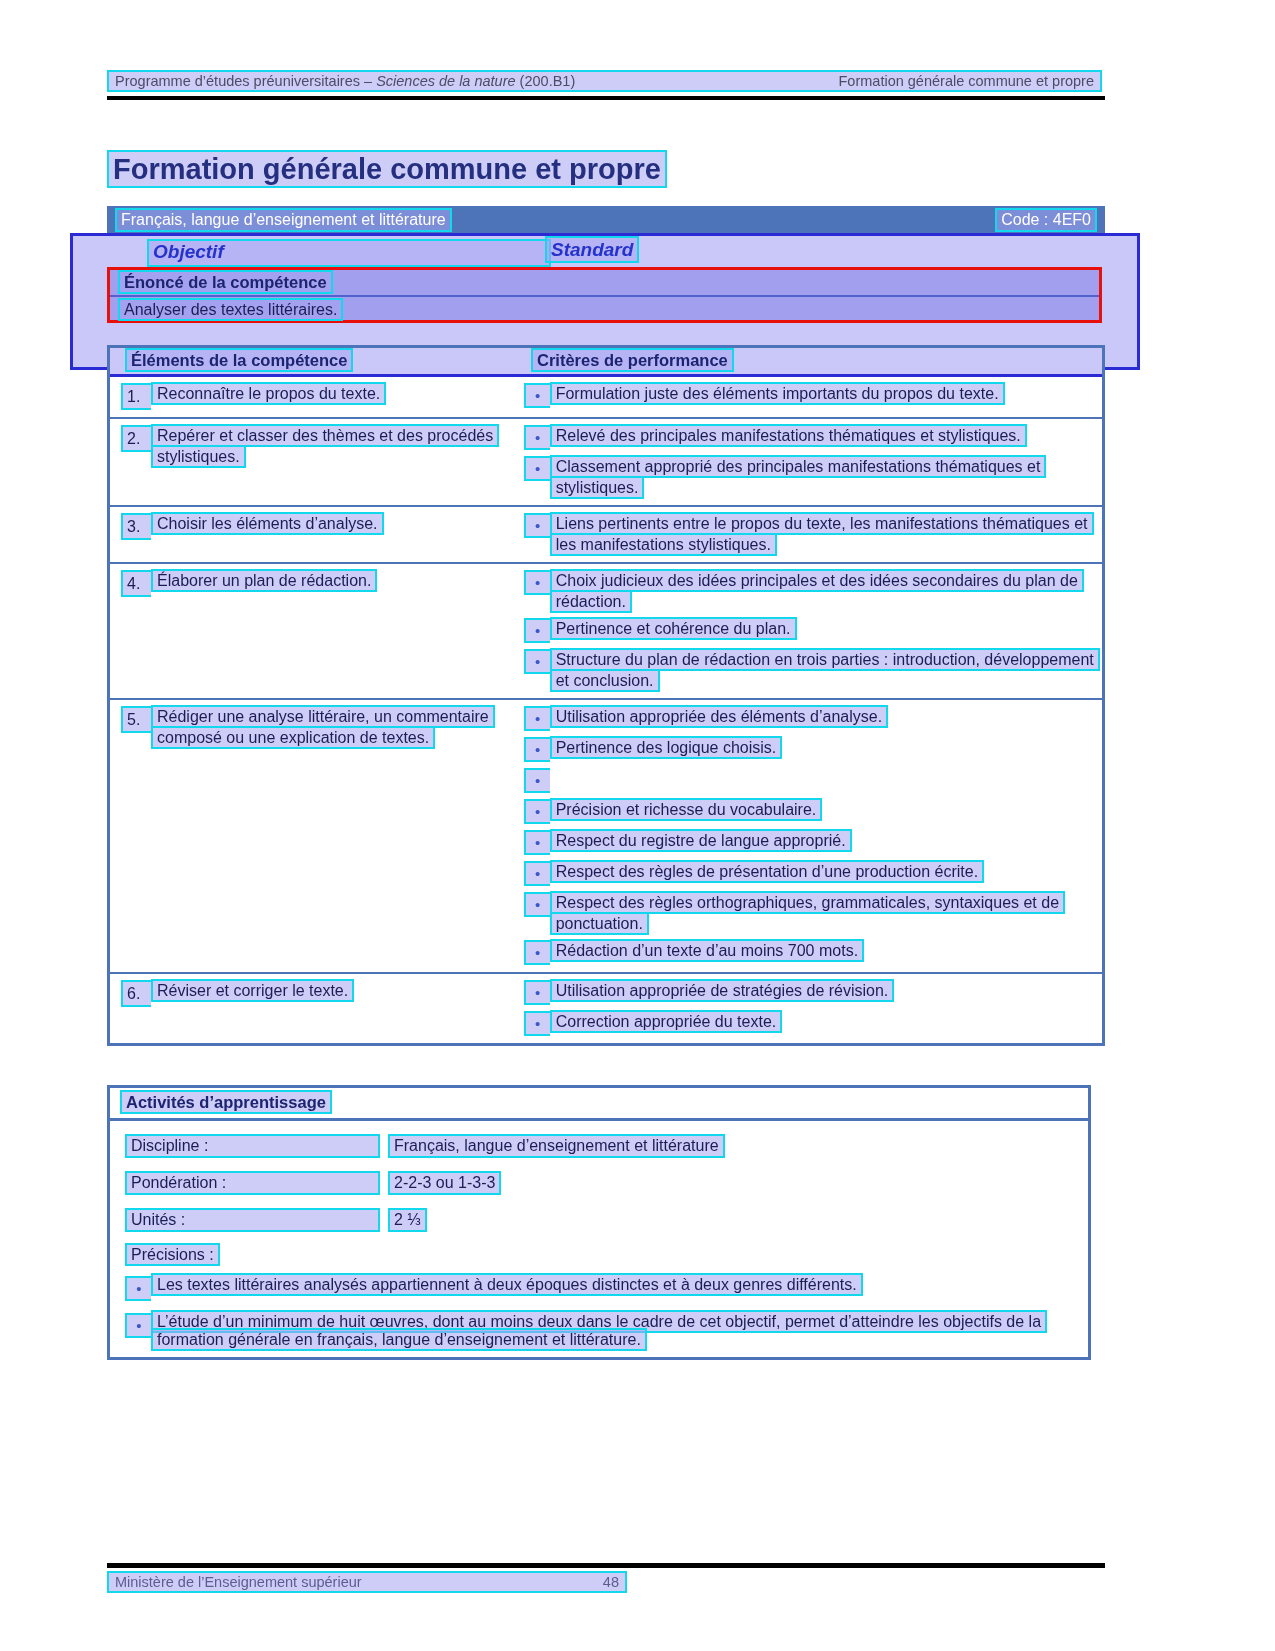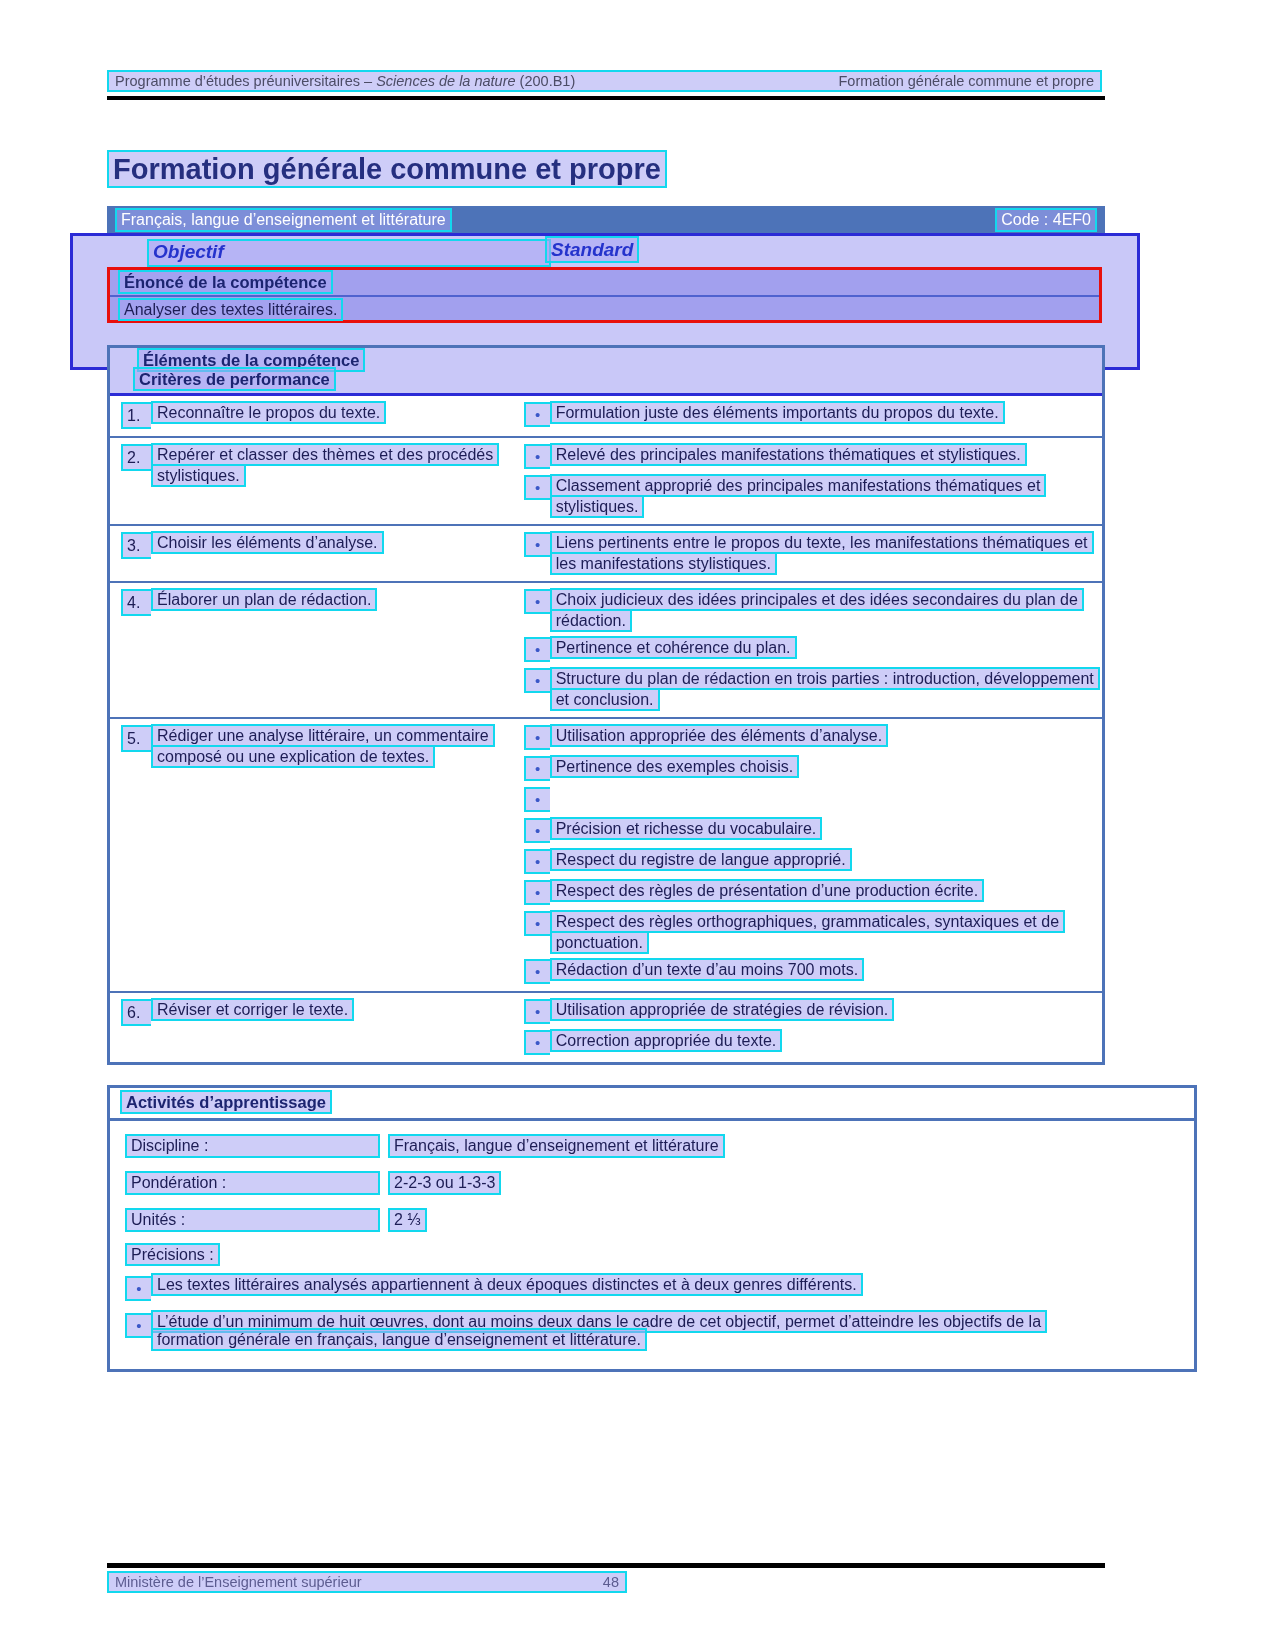--- a/index.html
+++ b/index.html
@@ -49,42 +49,42 @@
   #redbox{position:absolute;left:107px;top:267px;width:995px;height:56px;z-index:2;
        background:var(--redbox-fill);border:3px solid var(--red);}
   #redbox .rb-head{padding:3px 8px;border-bottom:2px solid #4f62cf;
        font-weight:bold;color:var(--navy);font-size:16.5px;}
   #redbox .rb-body{padding:4px 8px;font-size:16px;}
 
   
   #tbl{position:absolute;left:107px;top:345px;width:998px;z-index:2;
        border:3px solid var(--steel);background:transparent;font-size:16px;}
   #tbl .thead{display:flex;background:var(--overlay-fill);
-       border-bottom:3px solid var(--overlay-border);padding:3px 0 4px 16px;flex-direction:column;}
+       border-bottom:3px solid var(--overlay-border);padding:3px 0 4px 4px;}
   #tbl .th1{width:41.5%;padding-left:11px;font-weight:bold;color:var(--navy);font-size:16.5px;}
   #tbl .th2{flex:1;padding-left:7px;font-weight:bold;color:var(--navy);font-size:16.5px;}
   .trow{display:flex;border-bottom:2.5px solid var(--steel);
        padding:6px 0 7px 0;background:#fff;}
   .trow:last-child{border-bottom:none;}
   .cell-left{width:41.5%;display:flex;align-items:flex-start;padding-left:11px;}
   .rnum{flex:0 0 30px;background:var(--lav);border:2px solid var(--cyan);
        border-right:none;padding:1px 0 1px 4px;line-height:21px;}
   .eltw{max-width:350px;}
   .cell-right{flex:1;padding-right:6px;}
   .crit{display:flex;align-items:flex-start;margin-bottom:6px;padding-left:2px;}
   .crit:last-child{margin-bottom:0;}
   .bullet{flex:0 0 26px;background:var(--lav);border:2px solid var(--cyan);
        border-right:none;color:#3a57c8;text-align:center;line-height:21px;font-size:15px;}
   .critw{max-width:545px;}
   .crit .hl, .cell-left .hl{line-height:21px;}
   .cell-left .hl{display:inline;}
 
   
-  #act{position:absolute;left:107px;top:1085px;width:1090px;z-index:2;
-       border:3px solid var(--steel);background:#fff;font-size:16px;padding-bottom:20px;}
+  #act{position:absolute;left:107px;top:1085px;width:984px;z-index:2;
+       border:3px solid var(--steel);background:#fff;font-size:16px;padding-bottom:8px;}
   #act .act-head{padding:5px 10px 6px 10px;border-bottom:3px solid var(--steel);
        font-weight:bold;color:var(--navy);font-size:16.5px;}
   .fld{display:flex;margin:13px 0 0 15px;}
   .fld .flabel{width:263px;}
   .fld .flabel .hl{display:inline-block;min-width:255px;}
   #act .precis{margin:14px 0 0 15px;}
   .pitem{display:flex;align-items:flex-start;margin:12px 0 0 15px;padding-right:10px;}
   .pitem .critw{max-width:920px;}
 
   
@@ -190,21 +190,21 @@
             <span class="rnum">5.</span>
             <span class="eltw"><span class="hl">Rédiger une analyse littéraire, un commentaire composé ou une explication de textes.</span></span>
           </div>
           <div class="cell-right">
             <div class="crit">
               <span class="bullet">•</span>
               <span class="critw"><span class="hl">Utilisation appropriée des éléments d’analyse.</span></span>
             </div>
             <div class="crit">
               <span class="bullet">•</span>
-              <span class="critw"><span class="hl">Pertinence des exemples choisis.</span></span>
+              <span class="critw"><span class="hl">Pertinence des logique choisis.</span></span>
             </div>
             <div class="crit">
               <span class="bullet">•</span>
             </div>
             <div class="crit">
               <span class="bullet">•</span>
               <span class="critw"><span class="hl">Précision et richesse du vocabulaire.</span></span>
             </div>
             <div class="crit">
               <span class="bullet">•</span>

